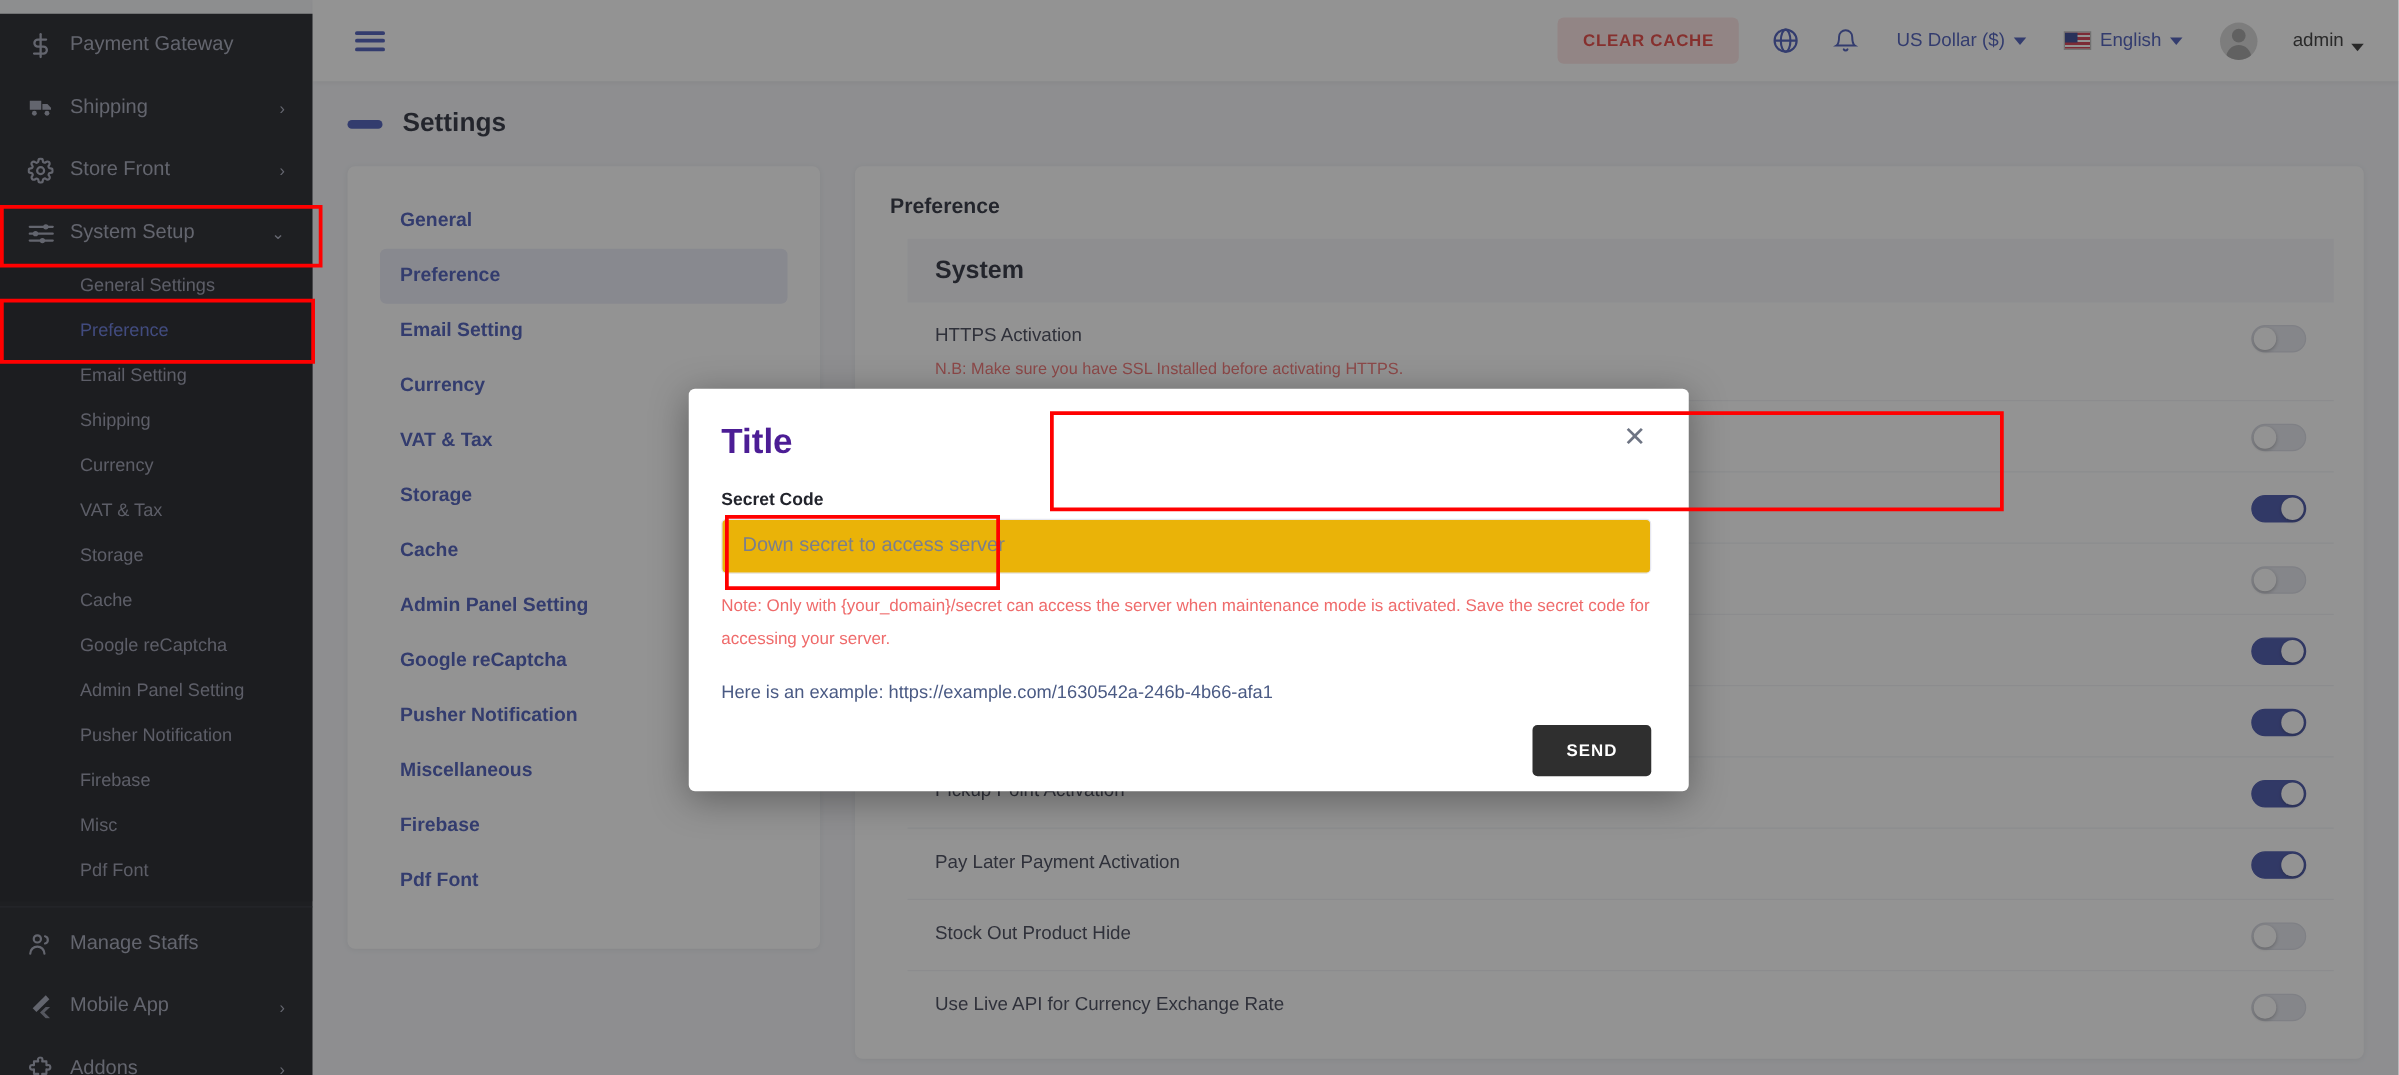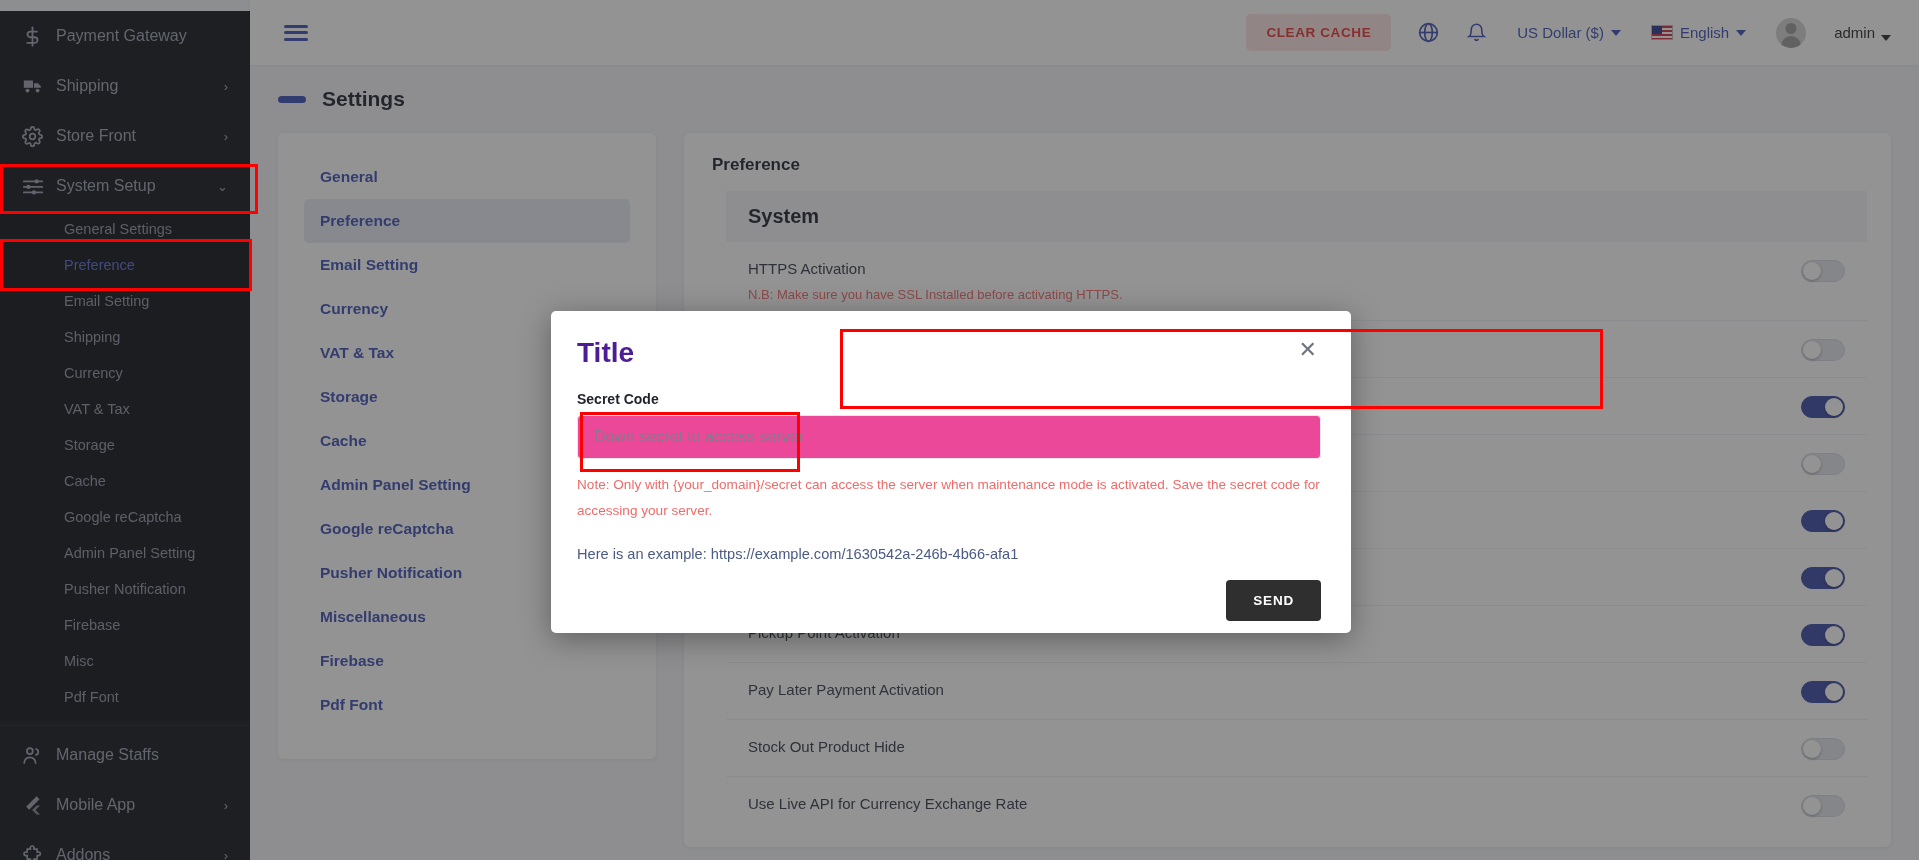--- a/index.html
+++ b/index.html
@@ -239,21 +239,21 @@
   }
   .modal-title { font-size: 28px; font-weight: bold; color: #4c1d95; }
   .modal-close {
     font-size: 22px; color: #6e7483; cursor: pointer;
     line-height: 1; padding: 2px 4px; background: none; border: none;
     font-family: "Liberation Sans", sans-serif;
   }
   .field-label { font-size: 14px; color: #22242c; font-weight: bold; margin-bottom: 8px; }
   .field-input {
     width: 100%; height: 44px;
-    background: #ec4899;
+    background: #eab308;
     border: 1px solid #e6e7f0;
     border-radius: 4px;
     padding: 5px 16px;
     font-size: 16px;
     color: #2a2c36;
     font-family: "Liberation Sans", sans-serif;
   }
   .field-input::placeholder { color: #7b7f8c; }
   .field-note {
     margin-top: 13px;

